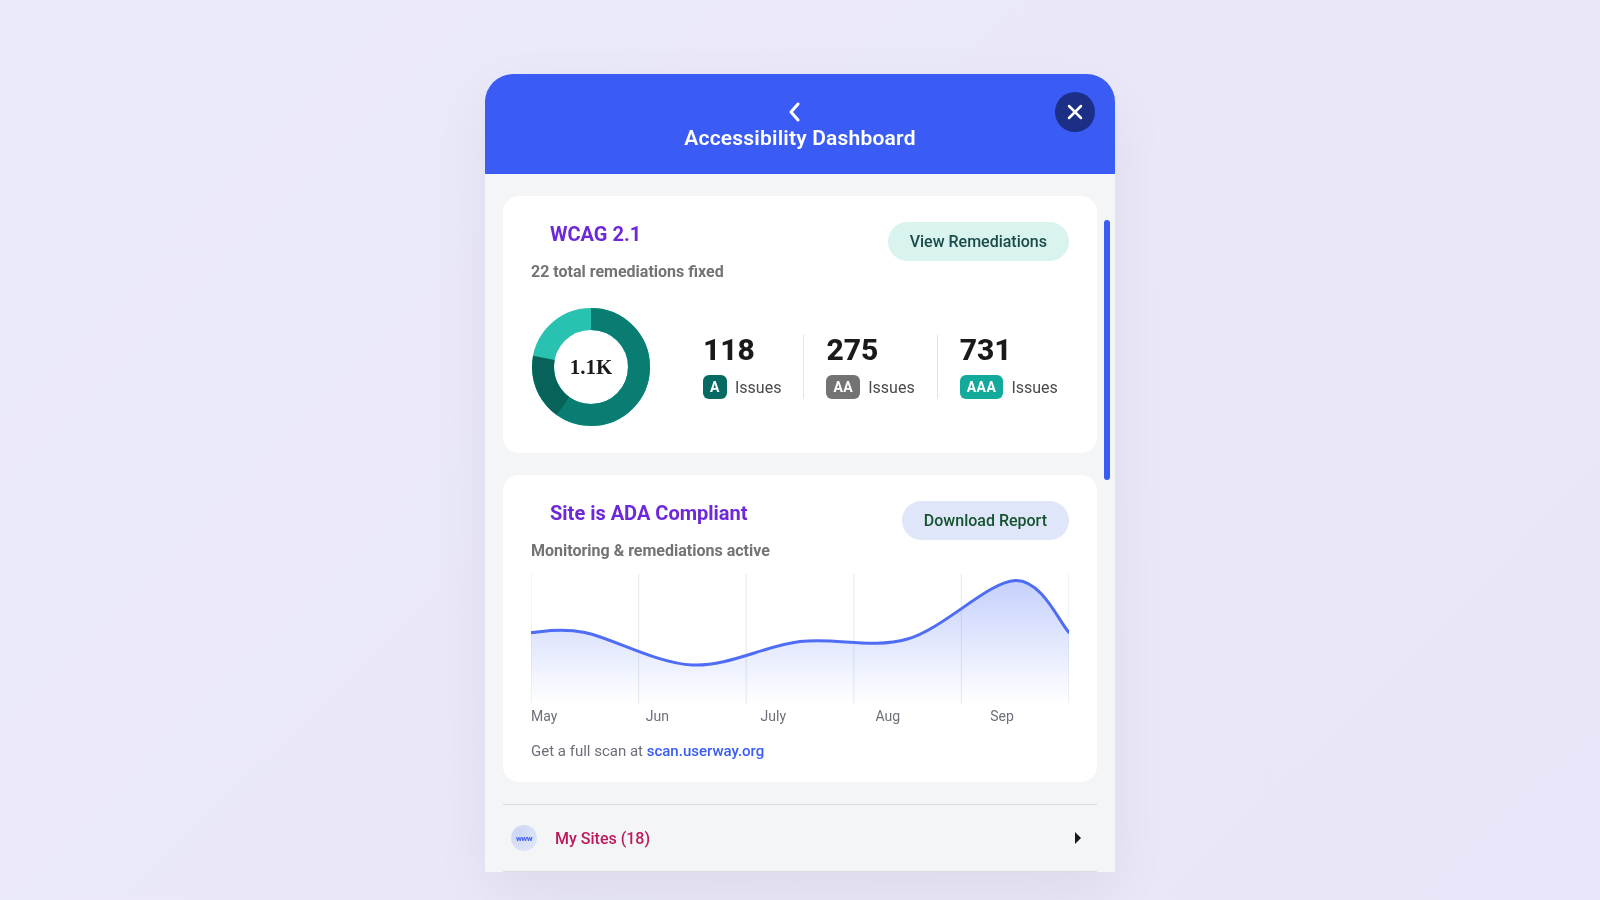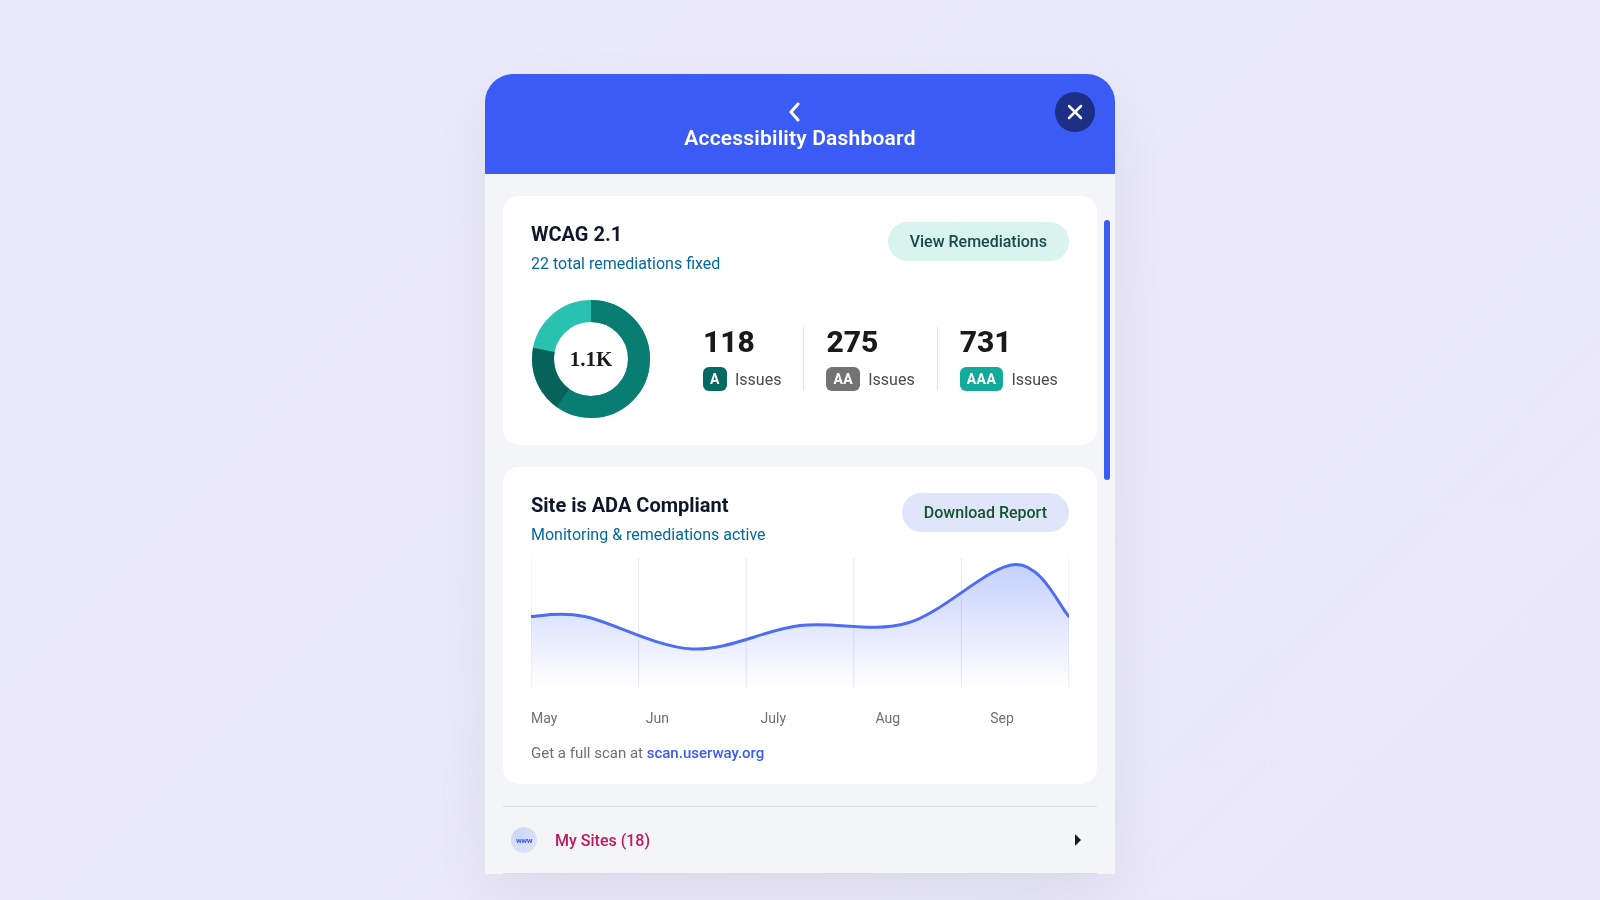--- a/index.html
+++ b/index.html
@@ -72,27 +72,28 @@
     margin-top: 22px;
   }
   .card-header {
     display: flex;
     justify-content: space-between;
     align-items: flex-start;
   }
   .card-title {
     font-size: 20px;
     font-weight: 700;
-    color: #0f172a;
+    color: #6d28d9;
+    margin-left: 19px;
   }
   .card-sub {
     font-size: 16px;
-    color: #0369a1;
-    margin-top: 8px;
-    font-weight: 400;
+    color: #737373;
+    margin-top: 16px;
+    font-weight: 700;
   }
   .pill {
     border-radius: 22px;
     padding: 10px 22px;
     font-size: 16px;
     font-weight: 500;
     white-space: nowrap;
   }
   .pill-teal { background: #d9f3ef; color: #1a4a4a; }
   .pill-blue { background: #e0e6fa; color: #14532d; }
@@ -149,21 +150,21 @@
     color: #4a4a4a;
   }
   .chart-card { padding-bottom: 22px; }
   .chart-area {
     margin-top: 14px;
     position: relative;
     height: 130px;
   }
   .chart-labels {
     display: flex;
-    margin-top: 22px;
+    margin-top: 4px;
     font-size: 14px;
     color: #6c6f78;
     gap: 36px;
   }
   .chart-labels span { flex: 1; text-align: left; }
   .scan-line {
     margin-top: 18px;
     font-size: 15px;
     color: #6c6f78;
   }

